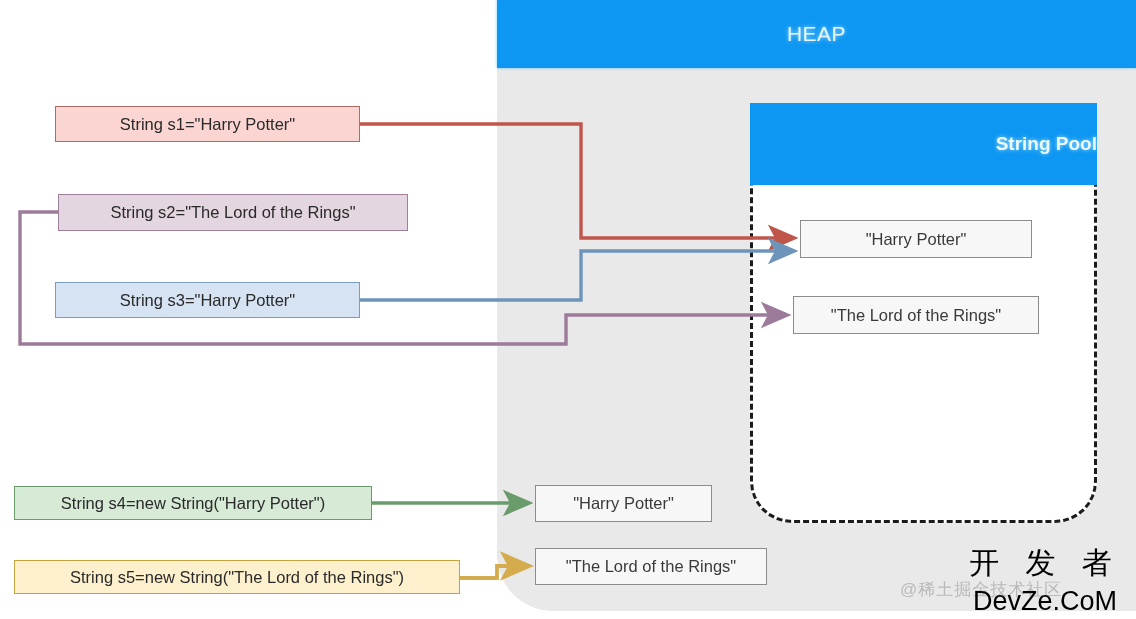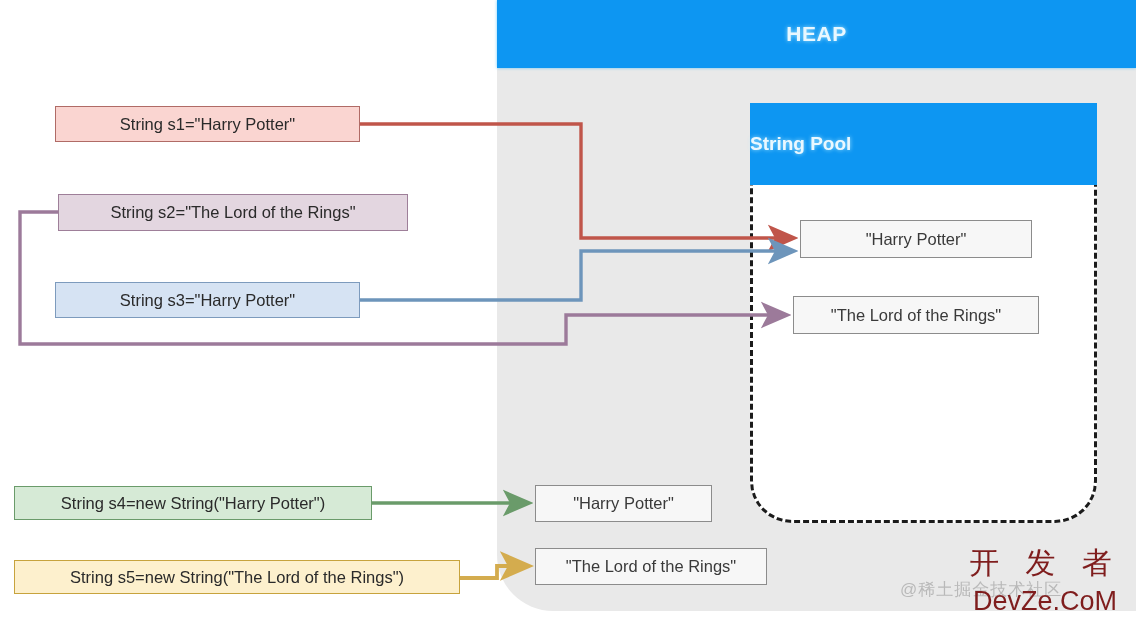--- a/index.html
+++ b/index.html
@@ -38,21 +38,21 @@
   #heap-title {
     position: absolute;
     left: 0;
     top: 0;
     width: 100%;
     height: 68px;
     line-height: 68px;
     text-align: center;
     color: #e8f7ff;
     font-size: 21px;
-    font-weight: bold;
+    font-weight: normal;
     letter-spacing: .5px;
     text-shadow: 0 0 4px rgba(180,235,255,.9);
     border-radius: 18px;
   }
 
   
   #string-pool {
     position: absolute;
     left: 750px;
     top: 103px;
@@ -73,21 +73,21 @@
     background: #0d96f2;
     box-sizing: border-box;
   }
   #pool-title {
     position: absolute;
     left: 0;
     top: 0;
     width: 100%;
     height: 82px;
     line-height: 82px;
-    text-align: left;
+    text-align: right;
     color: #eaf8ff;
     font-size: 19px;
     font-weight: bold;
     text-shadow: 0 0 4px rgba(180,235,255,.9);
   }
 
   
   .vbox {
     position: absolute;
     box-sizing: border-box;
@@ -148,21 +148,21 @@
     color: #b9b9b9;
     letter-spacing: 1px;
     white-space: nowrap;
   }
   #wm-brand {
     position: absolute;
     left: 955px;
     top: 548px;
     width: 180px;
     text-align: center;
-    color: #7f1d1d;
+    color: #000000;
     white-space: nowrap;
   }
   #wm-brand .cn {
     display: block;
     font-size: 30px;
     letter-spacing: 9px;
     line-height: 30px;
     font-weight: normal;
   }
   #wm-brand .en {

